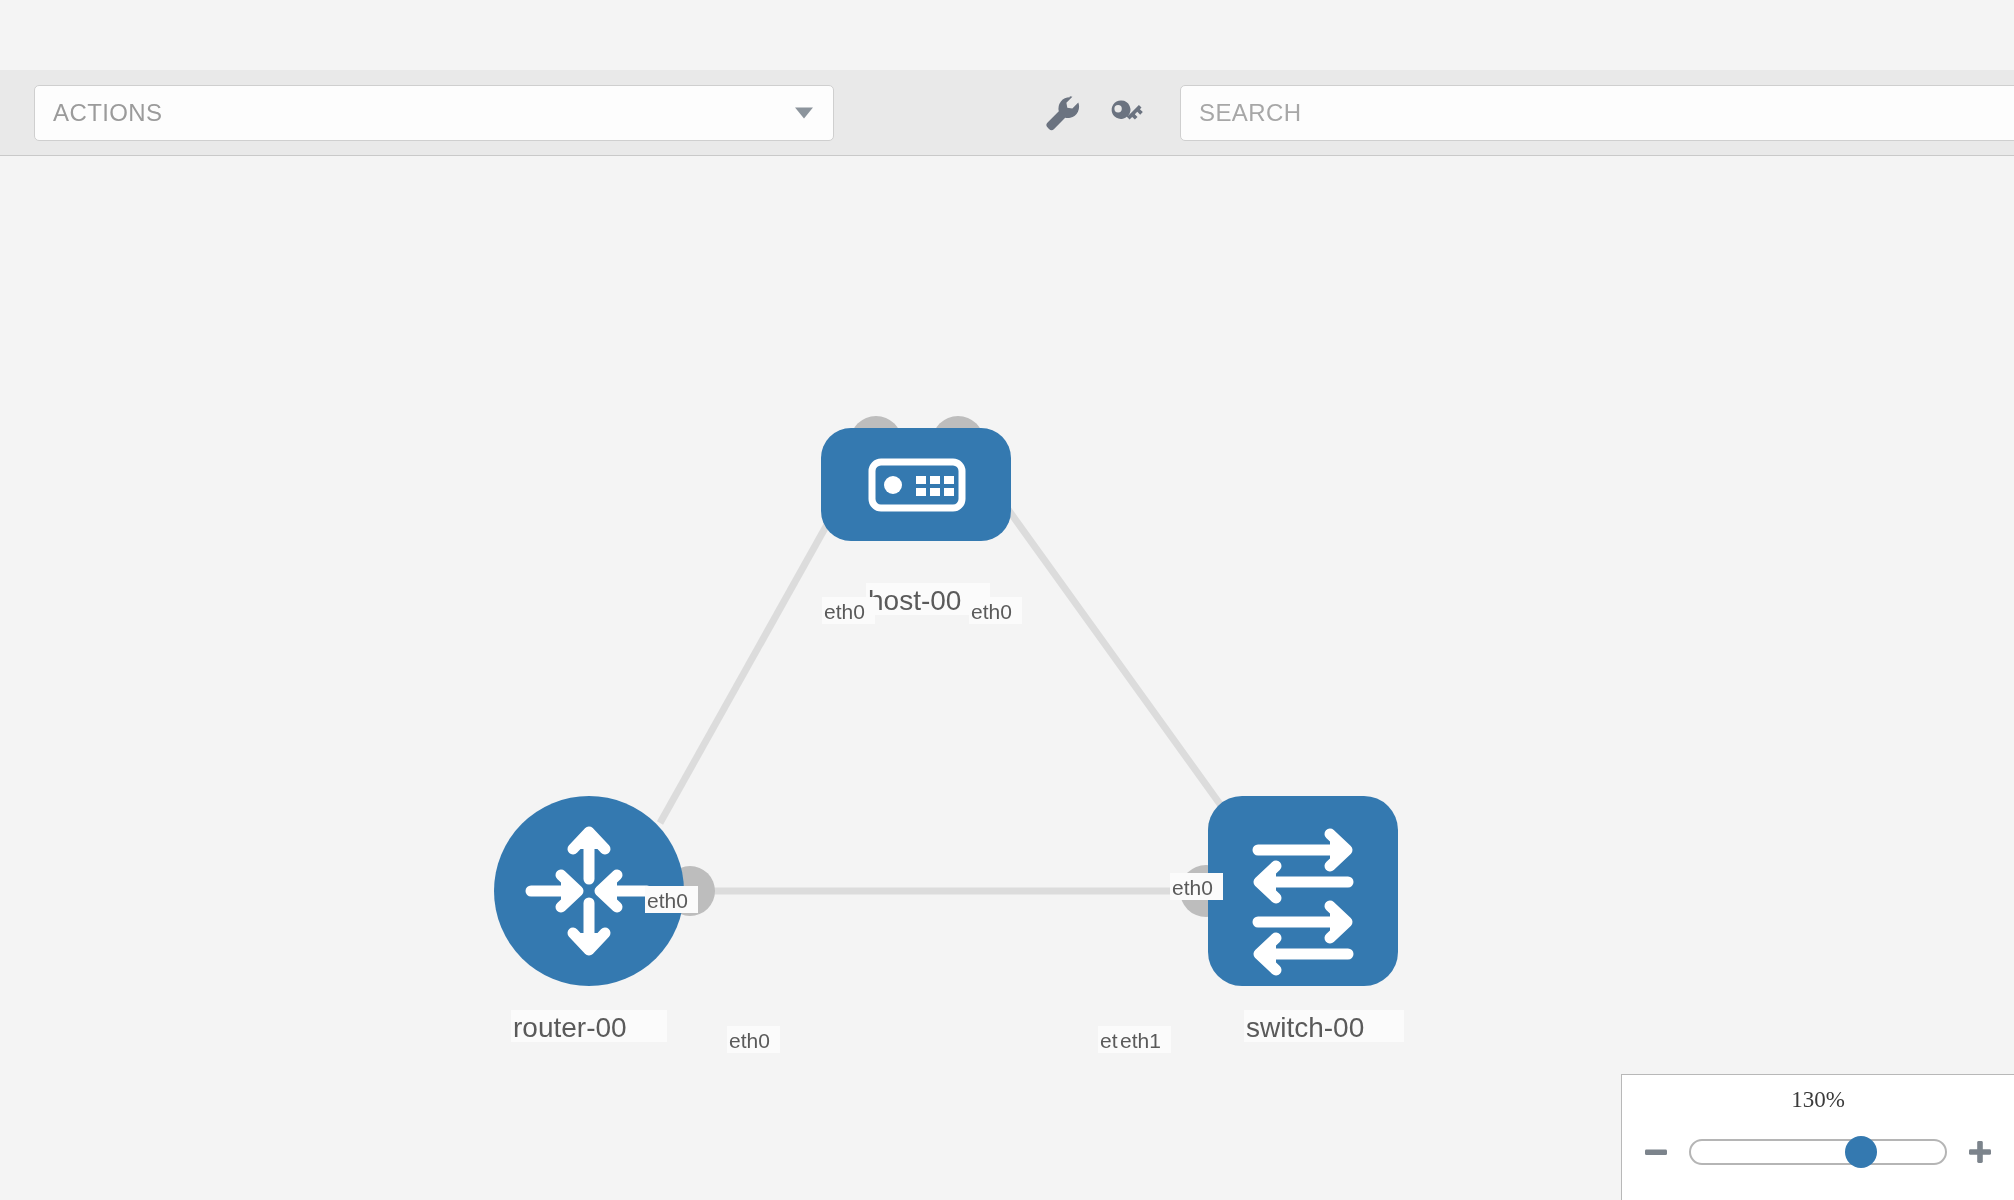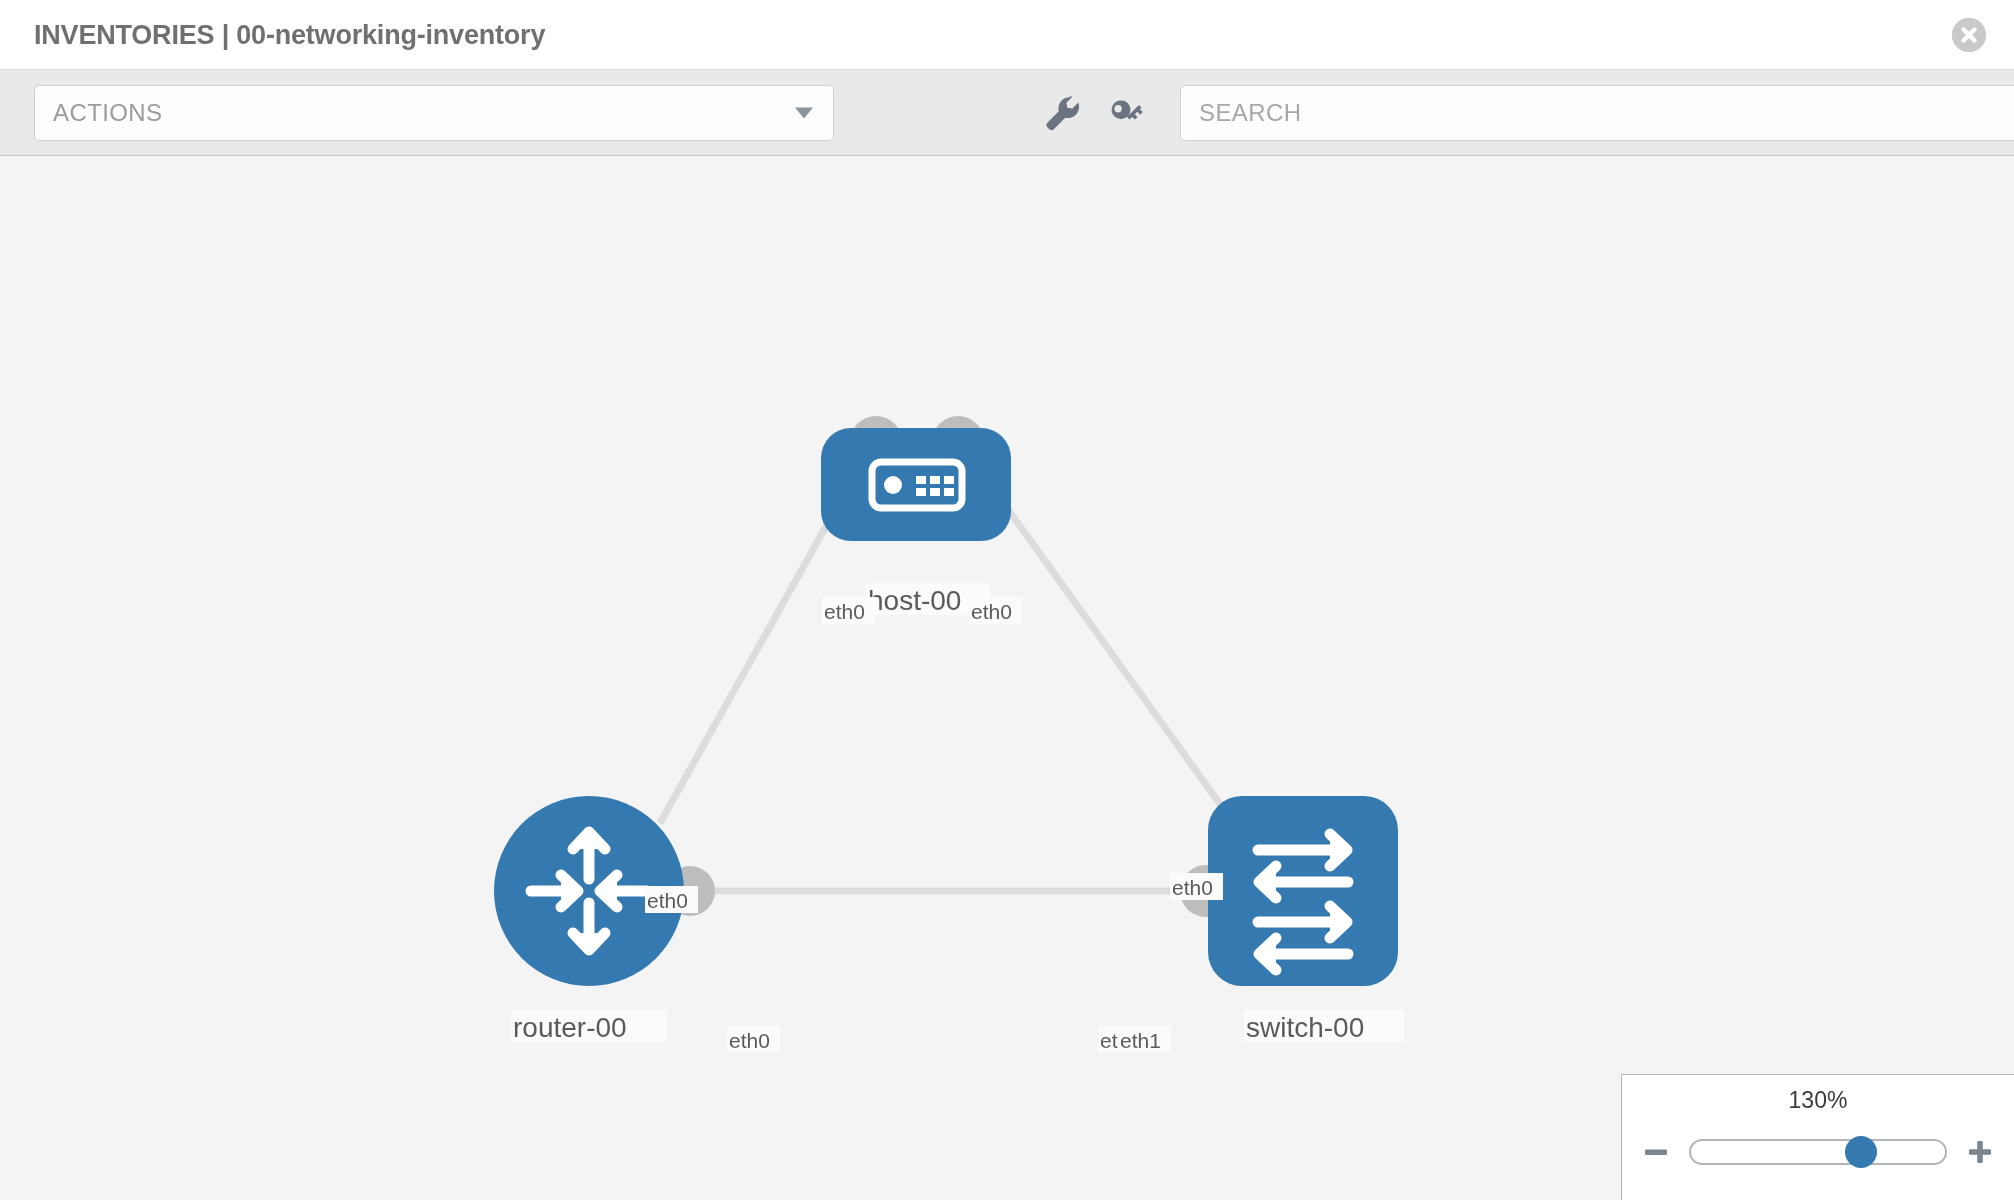--- a/index.html
+++ b/index.html
@@ -169,20 +169,21 @@
     border-right: none;
     border-bottom: none;
   }
   .zoom-value {
     position: absolute;
     top: 12px;
     left: 0; right: 0;
     text-align: center;
     font-size: 23px;
     color: #3b3b3b;
+    font-family: Liberation Serif, serif;
   }
   .zoom-row {
     position: absolute;
     top: 56px;
     left: 0; right: 0;
     height: 42px;
     display: flex;
     align-items: center;
     justify-content: center;
     gap: 18px;
@@ -211,29 +212,20 @@
     border-radius: 50%;
     background: #3479b0;
     cursor: grab;
   }
 </style>
 </head>
 <body>
 
 <div id="app">
 
-  <div class="header">
-    <div class="header-title">INVENTORIES | 00-networking-inventory</div>
-    <div class="close-btn">
-      <svg viewBox="0 0 34 34" aria-hidden="true">
-        <circle cx="17" cy="17" r="17" fill="#c9c9c9"></circle>
-        <path d="M11.5 11.5 L22.5 22.5 M22.5 11.5 L11.5 22.5" stroke="#ffffff" stroke-width="4.4" stroke-linecap="round"></path>
-      </svg>
-    </div>
-  </div>
 
   <div class="toolbar">
 
     <div class="actions-select">
       <span class="label">ACTIONS</span>
       <span class="caret"></span>
     </div>
 
     <div class="tool-icon tool-wrench">
       <svg viewBox="0 0 42 42" aria-hidden="true">

